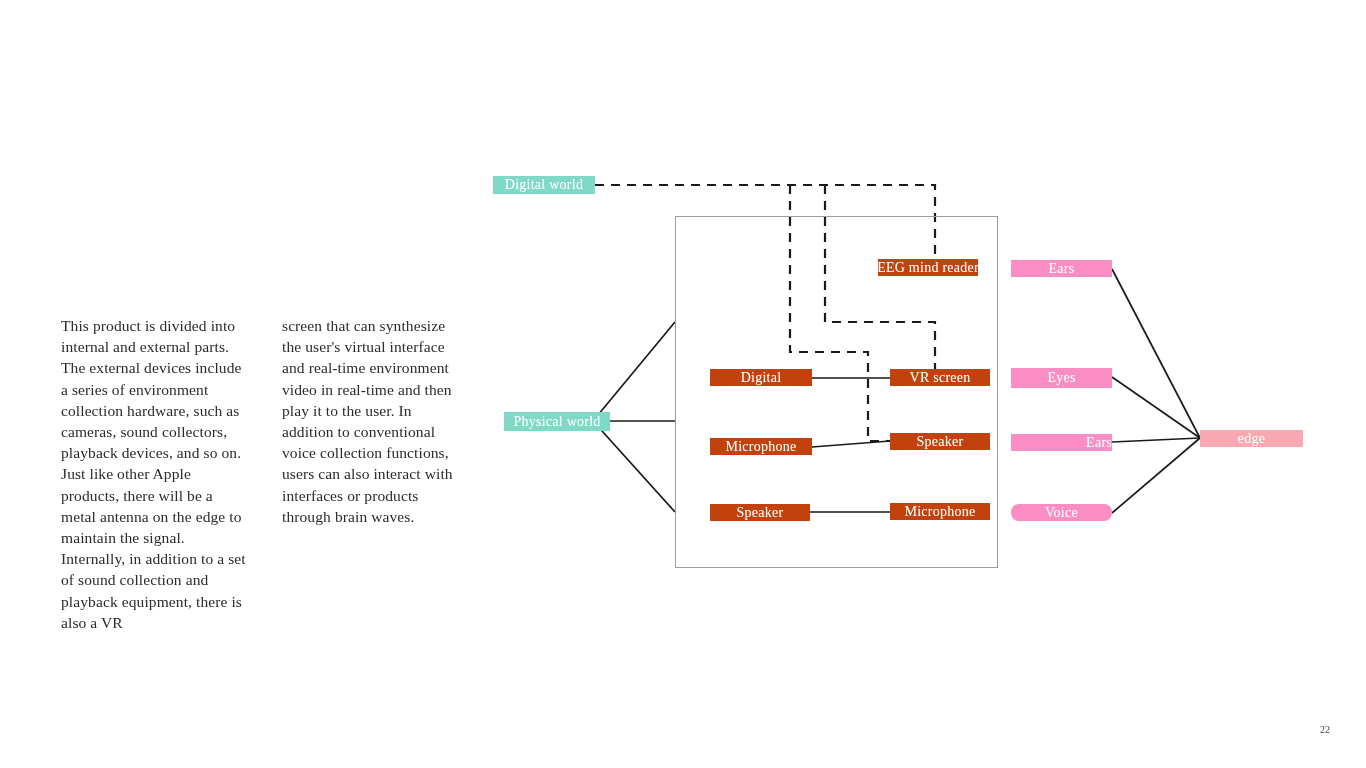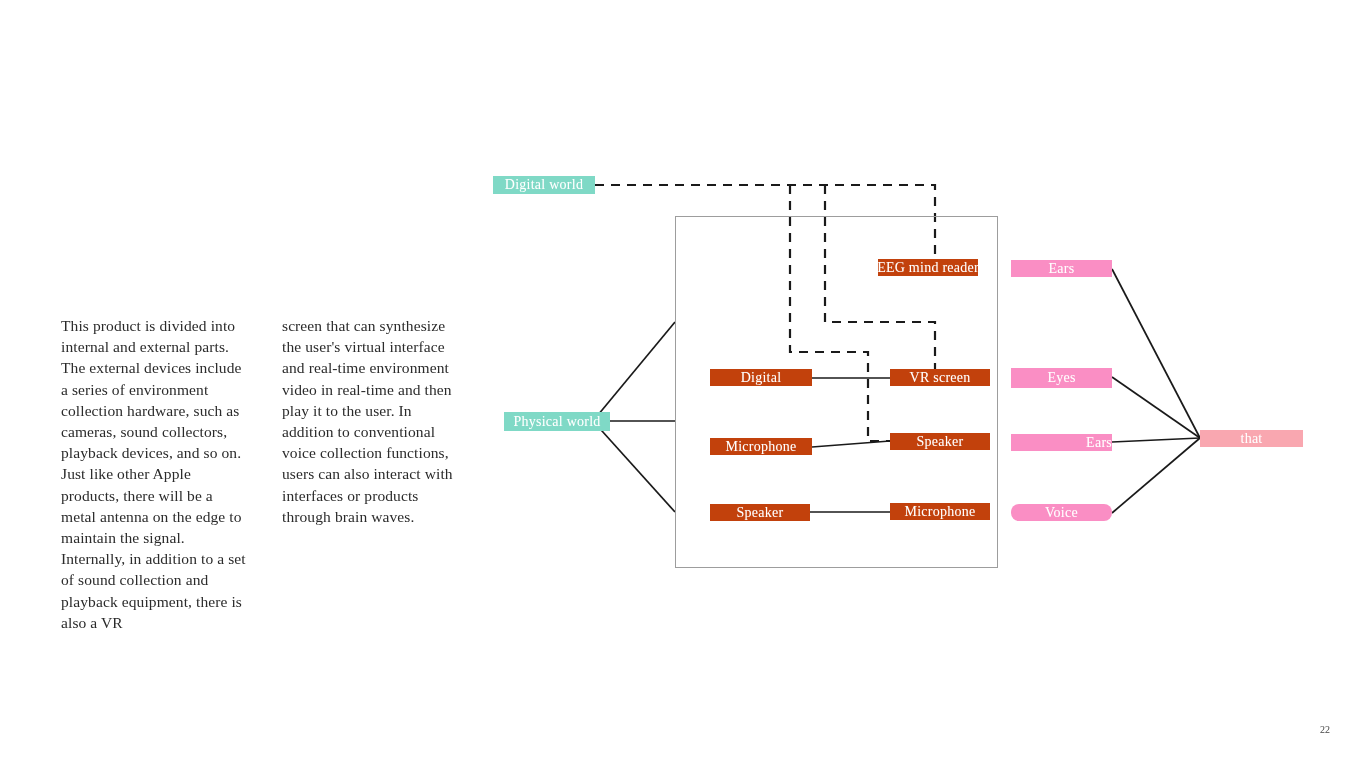--- a/index.html
+++ b/index.html
@@ -163,17 +163,17 @@
       <span>Eyes</span>
     </div>
     <div class="node pink" style="left:1011px; top:434px; width:101px; height:17px;justify-content:flex-end;">
       <span>Ears</span>
     </div>
     <div class="node pink" style="left:1011px; top:504px; width:101px; height:17px;border-radius:8px;">
       <span>Voice</span>
     </div>
 
     <div class="node salmon" style="left:1200px; top:430px; width:103px; height:17px;">
-      <span>that</span>
+      <span>edge</span>
     </div>
 
   </div>
 </div>
 
 </body></html>

